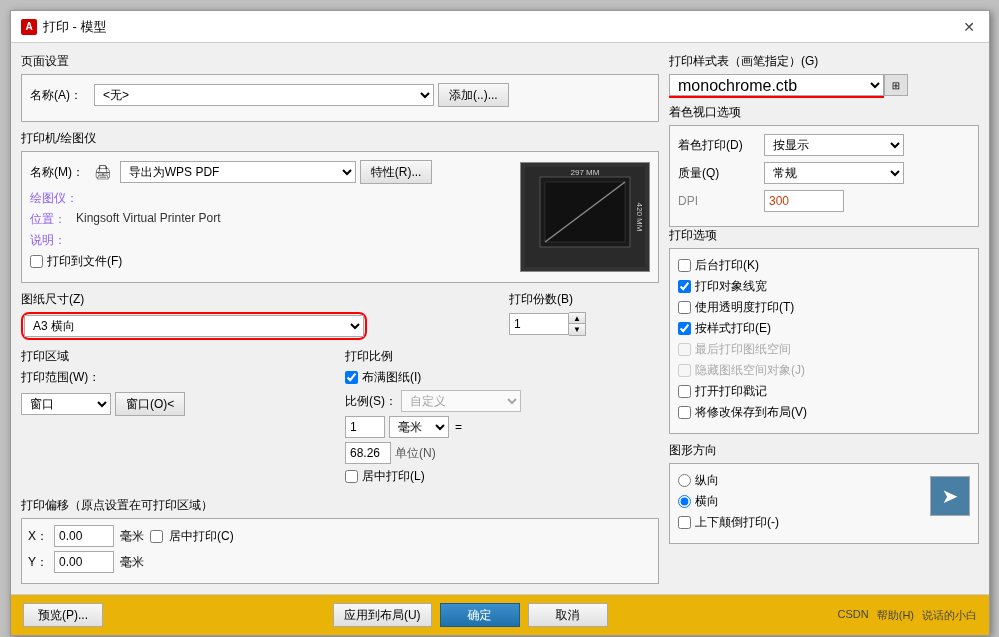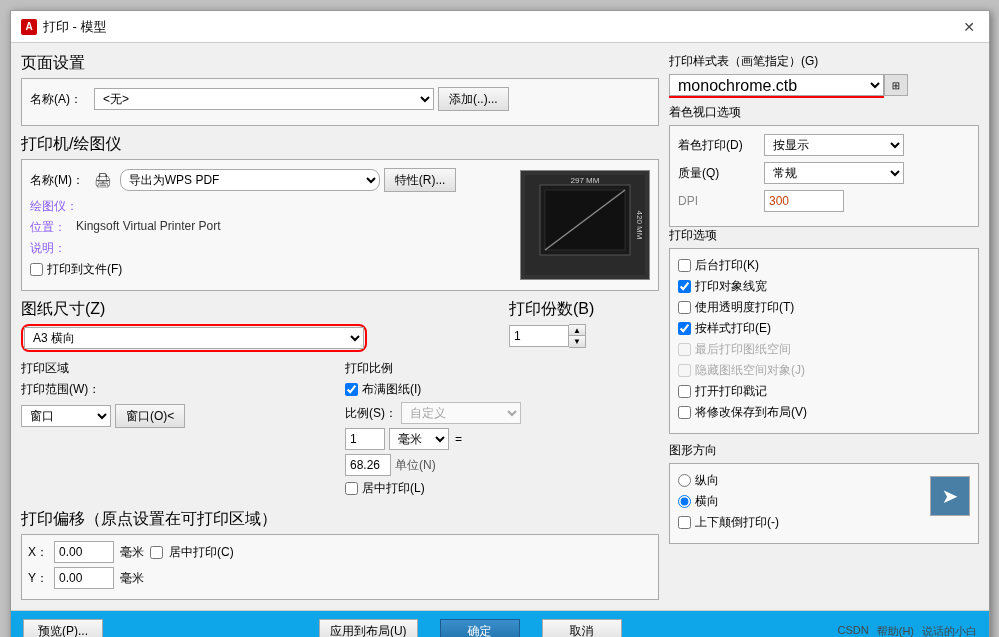--- a/index.html
+++ b/index.html
@@ -63,21 +63,21 @@
 
     .left-panel {
       flex: 1;
     }
 
     .right-panel {
       width: 310px;
     }
 
     .section-label {
-      font-size: 16px;
+      font-size: 12px;
       margin-bottom: 4px;
       font-weight: normal;
     }
 
     .section-box {
       border: 1px solid #aaa;
       padding: 8px;
       margin-bottom: 8px;
       background: #f8f8f8;
     }
@@ -99,21 +99,21 @@
       background: #fff;
       height: 22px;
       padding: 0 4px;
       font-size: 12px;
       font-family: inherit;
     }
 
     select { cursor: pointer; }
 
     .select-wide { width: 340px; }
-    .select-medium { width: 260px; border-radius: 9px; }
+    .select-medium { width: 236px; }
 
     .btn {
       border: 1px solid #aaa;
       background: linear-gradient(to bottom, #f8f8f8, #e0e0e0);
       padding: 2px 10px;
       height: 24px;
       cursor: pointer;
       font-size: 12px;
       font-family: inherit;
       white-space: nowrap;
@@ -297,26 +297,26 @@
       font-size: 20px;
       margin-top: 4px;
     }
 
     .dialog-footer {
       display: flex;
       justify-content: space-between;
       align-items: center;
       padding: 8px 12px;
       border-top: 1px solid #ccc;
-      background: #0ea5e9;
+      background: #eab308;
     }
 
     .footer-right {
       display: flex;
-      gap: 22px;
+      gap: 8px;
     }
 
     .footer-links {
       display: flex;
       gap: 8px;
       font-size: 11px;
       color: #555;
     }
 
     .footer-link {

